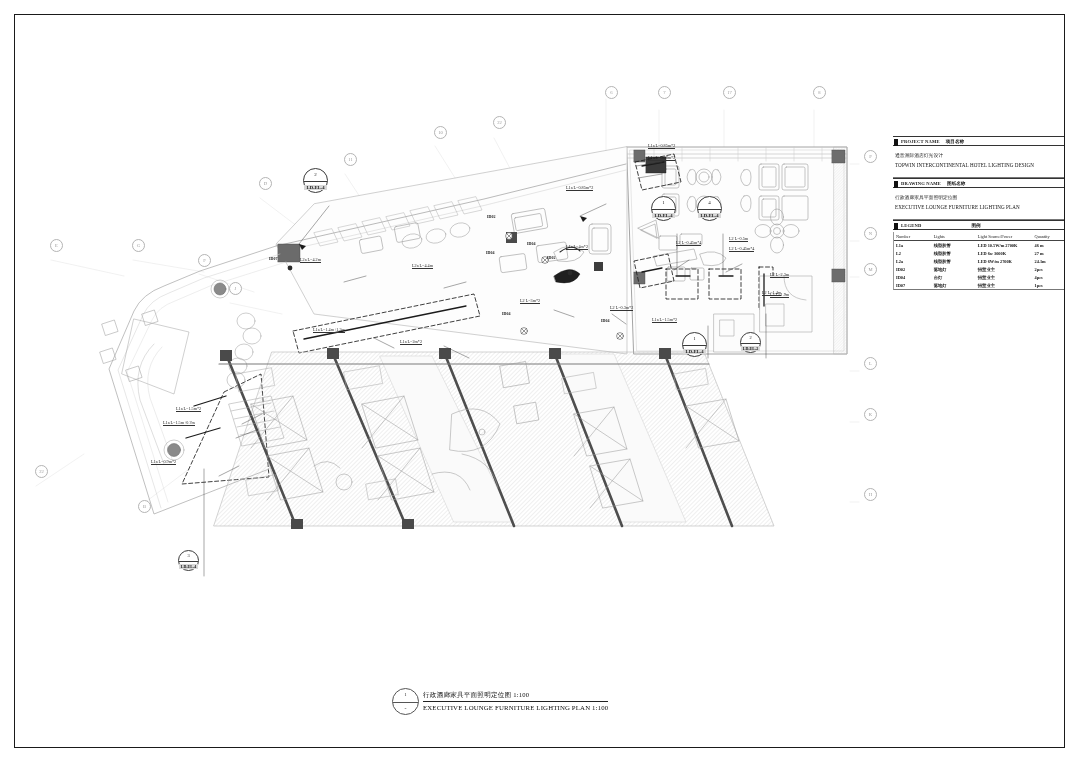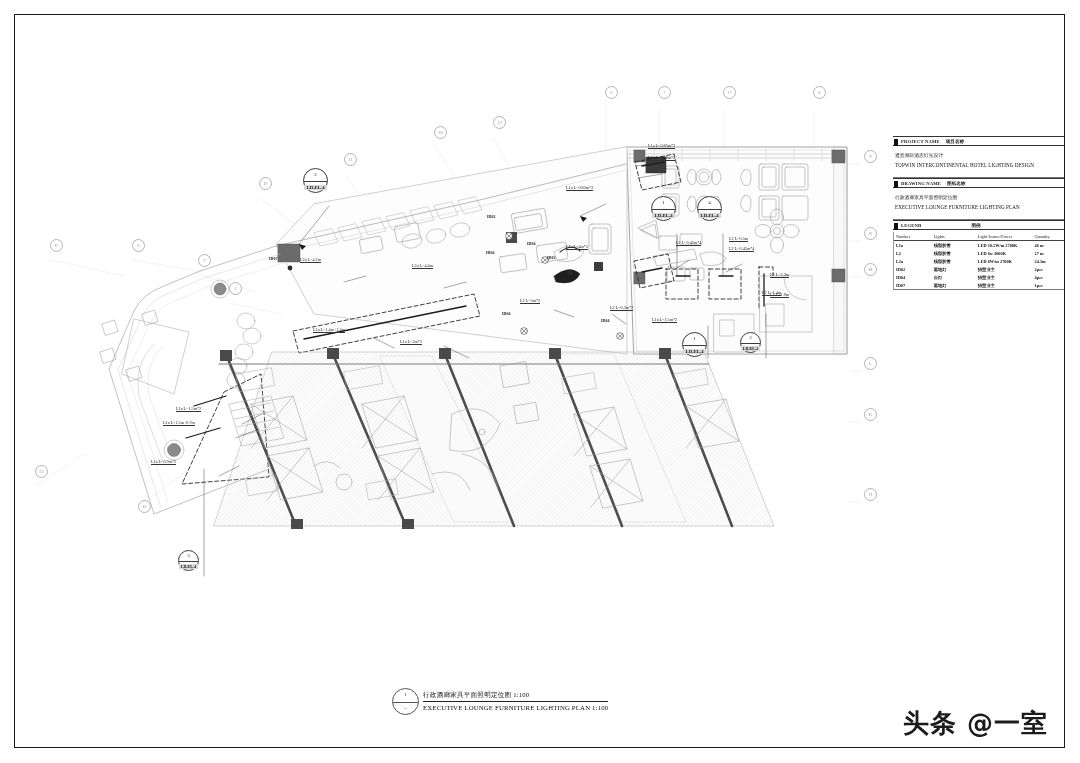--- a/index.html
+++ b/index.html
@@ -773,16 +773,15 @@
     <div class="bubble">
       <div class="bnum">1</div>
       <div class="bden">-</div>
     </div>
     <div class="titles">
       <div class="t-cn">行政酒廊家具平面照明定位图  1:100</div>
       <div class="t-en">EXECUTIVE LOUNGE FURNITURE LIGHTING PLAN 1:100</div>
     </div>
   </div>
 
-  <div id="watermark">头条 @一室</div>
 
   <div id="sheet-border"></div>
 </div>
 
 </body></html>

